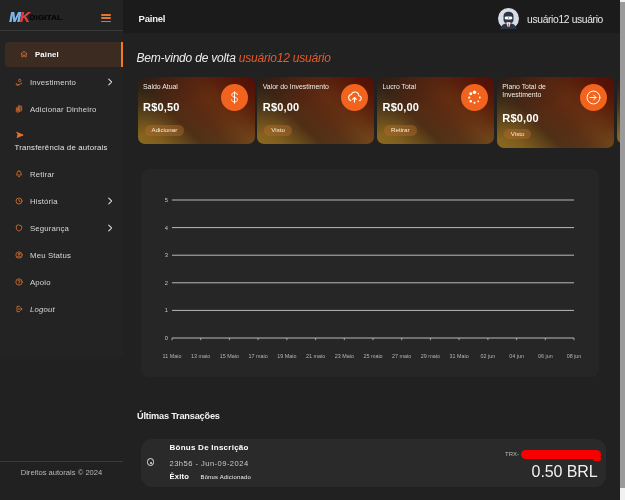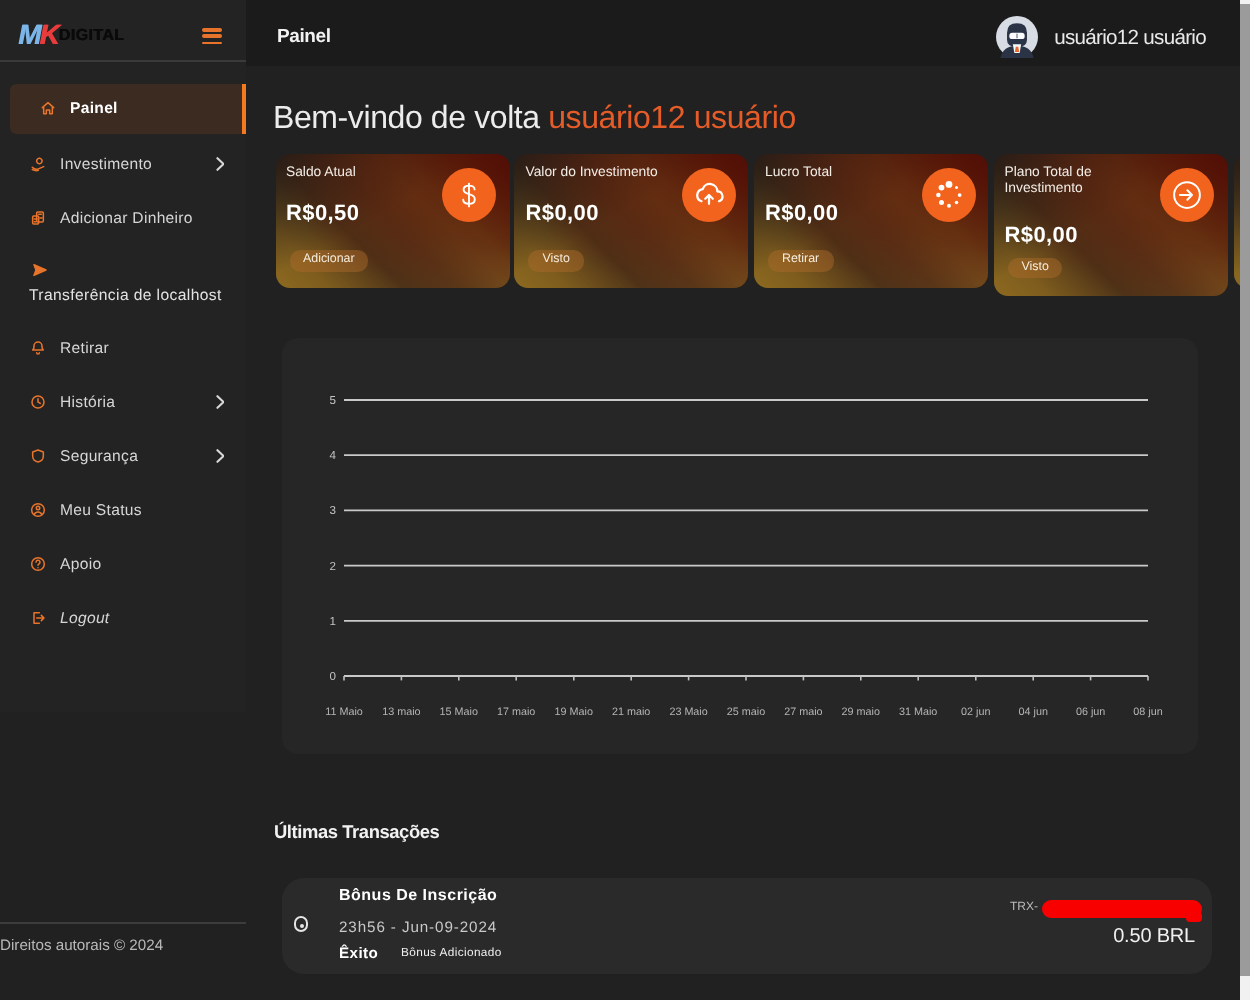--- a/index.html
+++ b/index.html
@@ -18,32 +18,32 @@
 
   .mi { position:absolute; left:0; width:123px; height:24px; }
   .mi .ic { position:absolute; left:15px; top:50%; transform:translateY(-50%); width:8px; height:8px; }
   .mi .tx { position:absolute; left:30px; top:50%; transform:translateY(-50%); font-size:7.8px; color:#d6d6d6; letter-spacing:0.15px; }
   .mi .ch { position:absolute; right:11px; top:50%; transform:translateY(-50%); width:4.5px; height:8px; }
   .mi.active { left:5px; width:118px; background:#3b2b20; border-right:2.5px solid #f5791f; border-radius:3px 0 0 3px; }
   .mi.active .tx { font-weight:bold; color:#ffffff; }
   svg.oi { stroke:#e8742c; fill:none; stroke-width:2.3; stroke-linecap:round; stroke-linejoin:round; }
 
   #sbfoot-line { position:absolute; left:0; top:461px; width:123px; border-top:1px solid #3c3c3c; }
-  #sbfoot1 { position:absolute; left:0; top:468px; width:123px; text-align:left; font-size:7.6px; color:#b9b9b9; }
+  #sbfoot1 { position:absolute; left:0; top:468px; width:123px; text-align:center; font-size:7.6px; color:#b9b9b9; }
   #sbfoot2 { position:absolute; left:0; top:481.5px; width:123px; text-align:center; font-size:7.6px; color:#e8742c;margin-top:22px; }
 
   
   #topbar { position:absolute; left:123px; top:0; width:497px; height:33px; background:#1b1b1b; }
   #title { position:absolute; left:138.5px; top:12.5px; font-size:9.5px; font-weight:bold; color:#f2f2f2; letter-spacing:-0.2px; }
   #userbox { position:absolute; right:22px; top:8px; height:21px; }
   #uname { position:absolute; right:0; top:5.8px; font-size:10.3px; color:#e9e9e9; white-space:nowrap; letter-spacing:-0.35px; }
   #avatar { position:absolute; right:84px; top:0; width:21px; height:21px; }
 
   
-  #welcome { position:absolute; left:136.5px; top:50.5px; font-size:16px; color:#ececec; letter-spacing:-0.2px; }
+  #welcome { position:absolute; left:136.5px; top:50.5px; font-size:12px; color:#ececec; letter-spacing:-0.2px;font-style:italic; }
   #welcome span { color:#e55c28; }
 
   
   .card { position:absolute; top:76.5px; width:117px; height:67.5px; border-radius:7px;
     background:
       radial-gradient(135% 155% at 105% -8%, rgba(82,13,5,0.93) 0%, rgba(84,18,7,0.52) 50%, rgba(84,18,8,0) 80%),
       linear-gradient(to bottom right, rgba(36,28,23,0.95) 0%, rgba(38,30,24,0.5) 22%, rgba(42,34,28,0) 45%),
       linear-gradient(45deg, #8d6a20 0%, #7d5c1e 15%, #4e3318 35%, #5c3c1b 50%, #775420 63%, #7a561e 70%, #693811 84%, #511307 100%);
   }
   .card .ct { position:absolute; left:5.5px; top:6.5px; font-size:6.9px; color:#f3ede6; line-height:7.5px; }
@@ -63,21 +63,21 @@
   #tpanel { position:absolute; left:141px; top:438.5px; width:465px; height:48.5px; background:#2a2a2a; border-radius:11px; }
   #ticon { position:absolute; left:5.5px; top:19.5px; width:7.6px; height:7.6px; border:1px solid #e5e5e5; border-radius:50%; }
   #ticon::after { content:""; position:absolute; left:2.65px; top:2.65px; width:2.3px; height:2.3px; background:#e5e5e5; border-radius:50%; }
   #ttitle { position:absolute; left:28.5px; top:4.5px; font-size:8px; font-weight:bold; color:#ffffff; letter-spacing:0.25px; }
   #tdate { position:absolute; left:28.5px; top:20px; font-size:7.6px; color:#c9c9c9; letter-spacing:0.45px; }
   #tstat { position:absolute; left:28.5px; top:33px; font-size:7.6px; font-weight:bold; color:#ffffff; letter-spacing:0.2px; }
   #tbadge { position:absolute; left:59.5px; top:35px; font-size:5.9px; color:#f0f0f0; letter-spacing:0.2px; }
   #ttrx { position:absolute; left:364px; top:12.5px; font-size:6px; color:#bbbbbb; }
   #tred { position:absolute; left:380px; top:11px; width:80px; height:9.5px; background:#f80000; border-radius:5px; }
   #tred2 { position:absolute; left:452px; top:17px; width:8px; height:5px; background:#f80000; border-radius:2px; }
-  #tamt { position:absolute; right:8.5px; top:24.5px; font-size:10px; color:#f0f0f0; letter-spacing:-0.1px; }
+  #tamt { position:absolute; right:8.5px; top:24.5px; font-size:16px; color:#f0f0f0; letter-spacing:-0.1px; }
 
   
   #sbar { position:absolute; right:0; top:0; width:5px; height:500px; background:#f1f1f1; }
   #sbthumb { position:absolute; right:0; top:2px; width:5px; height:486px; background:#9b9b9b; }
 </style>
 </head>
 <body>
 
 <div id="topbar"></div>
 <div id="title">Painel</div>
@@ -249,21 +249,21 @@
         <rect x="4" y="9" width="9" height="12" rx="1.5"></rect>
         <path d="M13 6.5 h4 M15 12 h3 M6.5 13.5 h4 M6.5 17.5 h2"></path>
       </svg>
     <div class="tx">Adicionar Dinheiro</div>
   </div>
   <div class="mi" style="top:129.5px; height:10px;">
     <svg class="oi ic" viewBox="0 0 24 24" style="left:16px;">
         <path d="M3 4 L21 12 L3 20 L6 12 Z M6 12 L21 12" fill="#e8742c"></path>
       </svg>
   </div>
-  <div class="abs" style="left:14.5px; top:142.5px; font-size:7.8px; color:#e3e3e3; letter-spacing:0.2px;">Transferência de localhost</div>
+  <div class="abs" style="left:14.5px; top:142.5px; font-size:7.8px; color:#e3e3e3; letter-spacing:0.2px;">Transferência de autorais</div>
   <div class="mi" style="top:162px;">
     <svg class="oi ic" viewBox="0 0 24 24">
         <path d="M12 3a6 6 0 0 1 6 6c0 5 2 6 2 6H4s2-1 2-6a6 6 0 0 1 6-6Z M10 19a2 2 0 0 0 4 0"></path>
       </svg>
     <div class="tx">Retirar</div>
   </div>
   <div class="mi" style="top:189px;">
     <svg class="oi ic" viewBox="0 0 24 24">
         <circle cx="12" cy="12" r="9"></circle>
         <path d="M12 7v5l3.5 2"></path>

